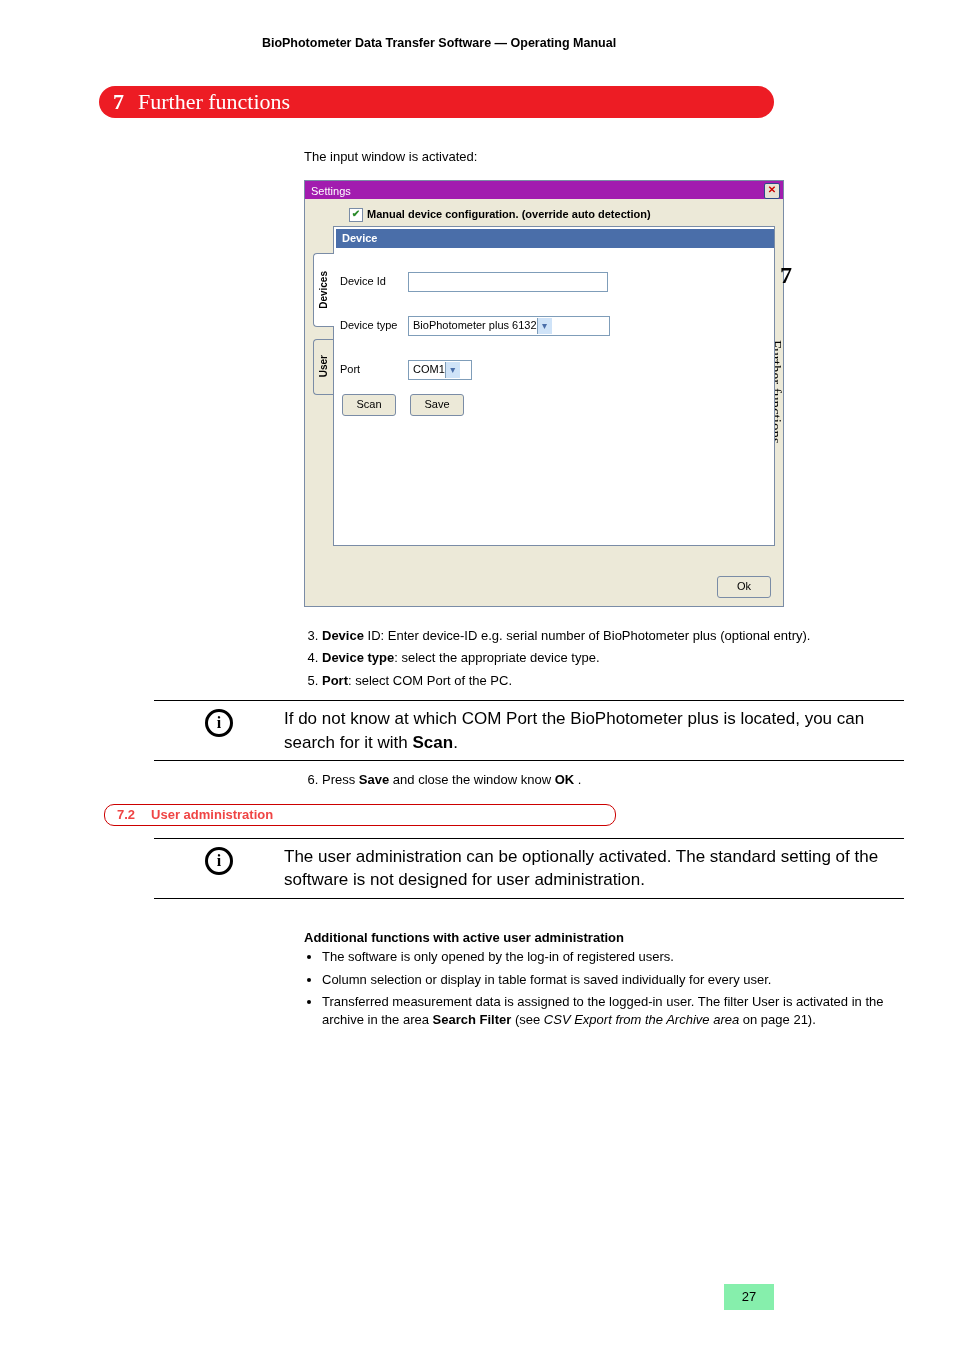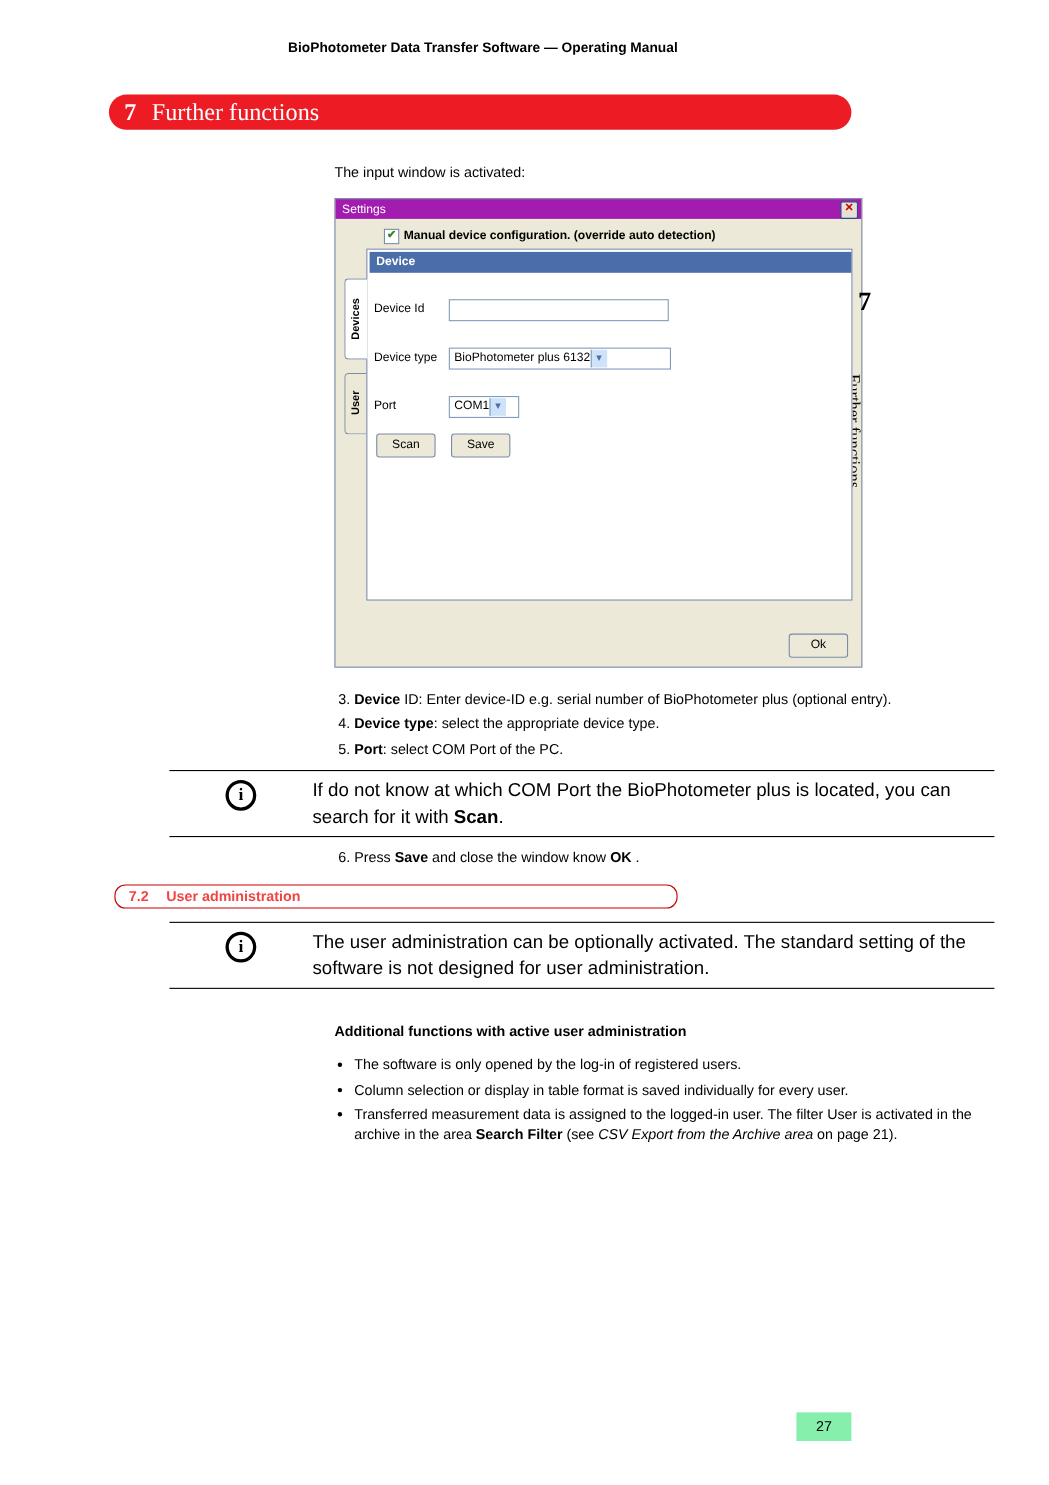--- a/index.html
+++ b/index.html
@@ -35,21 +35,21 @@
 ol.steps{margin:0 0 10px 0;padding-left:18px;font-size:13px}
 ol.steps>li{margin-bottom:4px}
 .notebar{border-top:1px solid #000;border-bottom:1px solid #000;display:flex;align-items:flex-start;padding:6px 0;margin-left:-150px;width:750px;margin-top:6px;margin-bottom:10px}
 .note-icon{width:130px;display:flex;justify-content:center;padding-top:2px}
 .info-circle{width:22px;height:22px;border:3px solid #000;border-radius:50%;font-family:Georgia,serif;font-weight:bold;font-size:16px;text-align:center;line-height:22px}
 .note-text{flex:1;font-size:17px;line-height:1.4}
 .section-head{display:flex;align-items:center;margin:14px 0 12px -200px;width:800px}
 .pill{border:1px solid #c00;border-radius:10px;height:20px;display:flex;align-items:flex-end;color:#ef4444;font-weight:bold;font-size:13px;padding-right:20px;background:#fff}
 .pill-num{padding:0 12px 0 12px}
 .pill-title{padding-left:4px}
-.subhead{font-weight:bold;font-size:13px;margin-top:30px;margin-bottom:12px}
+.subhead{font-weight:bold;font-size:13px;margin-top:30px;margin-bottom:1px}
 ul.bullets{margin:0;padding-left:18px;font-size:13px}
 ul.bullets>li{margin-bottom:4px;line-height:1.4}
 .side-page-num{position:absolute;right:32px;top:262px;font-family:Georgia,serif;font-weight:bold;font-size:24px}
 .side-title{position:absolute;right:40px;top:340px;font-family:Georgia,serif;font-size:15px;writing-mode:vertical-rl}
 .footer-pagenum{position:absolute;right:50px;bottom:40px;background:#86efac;width:50px;height:26px;text-align:center;line-height:26px;font-size:13px}
 </style>
 </head>
 <body>
 
 <div class="page">

